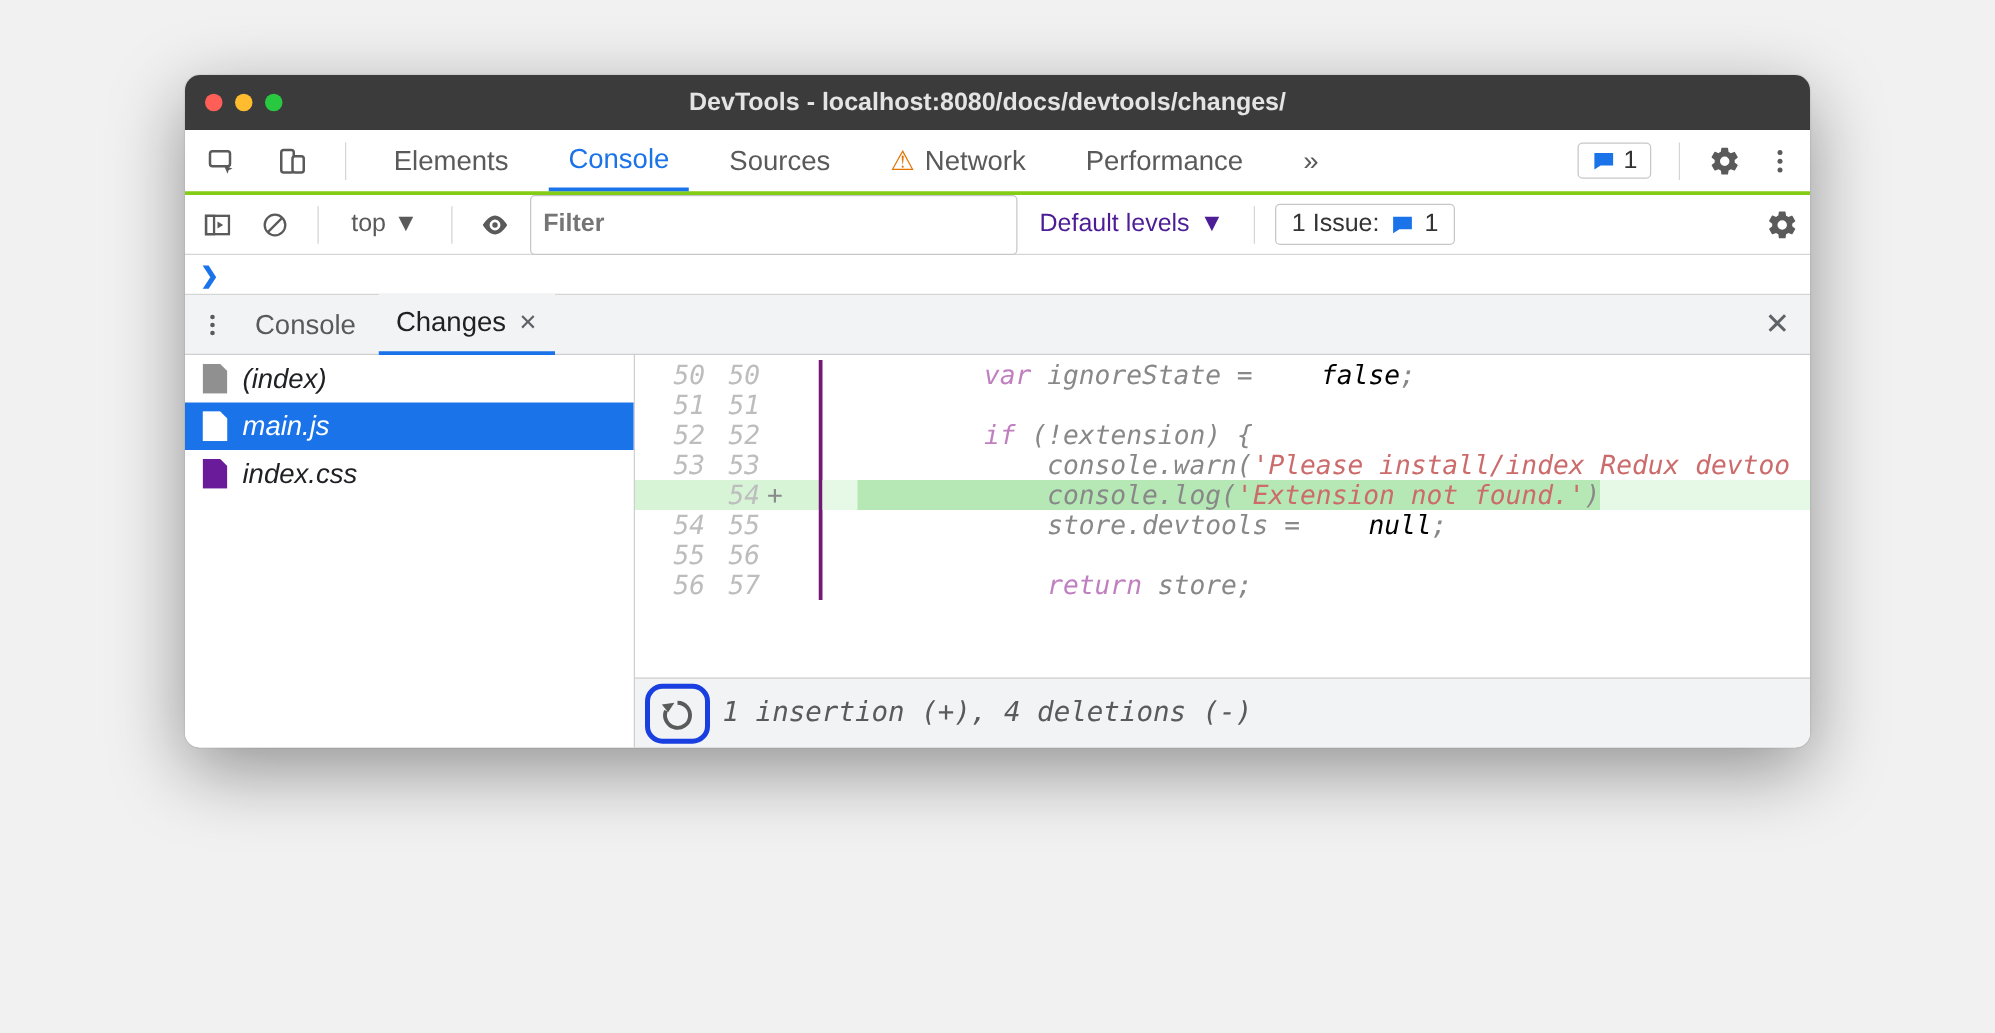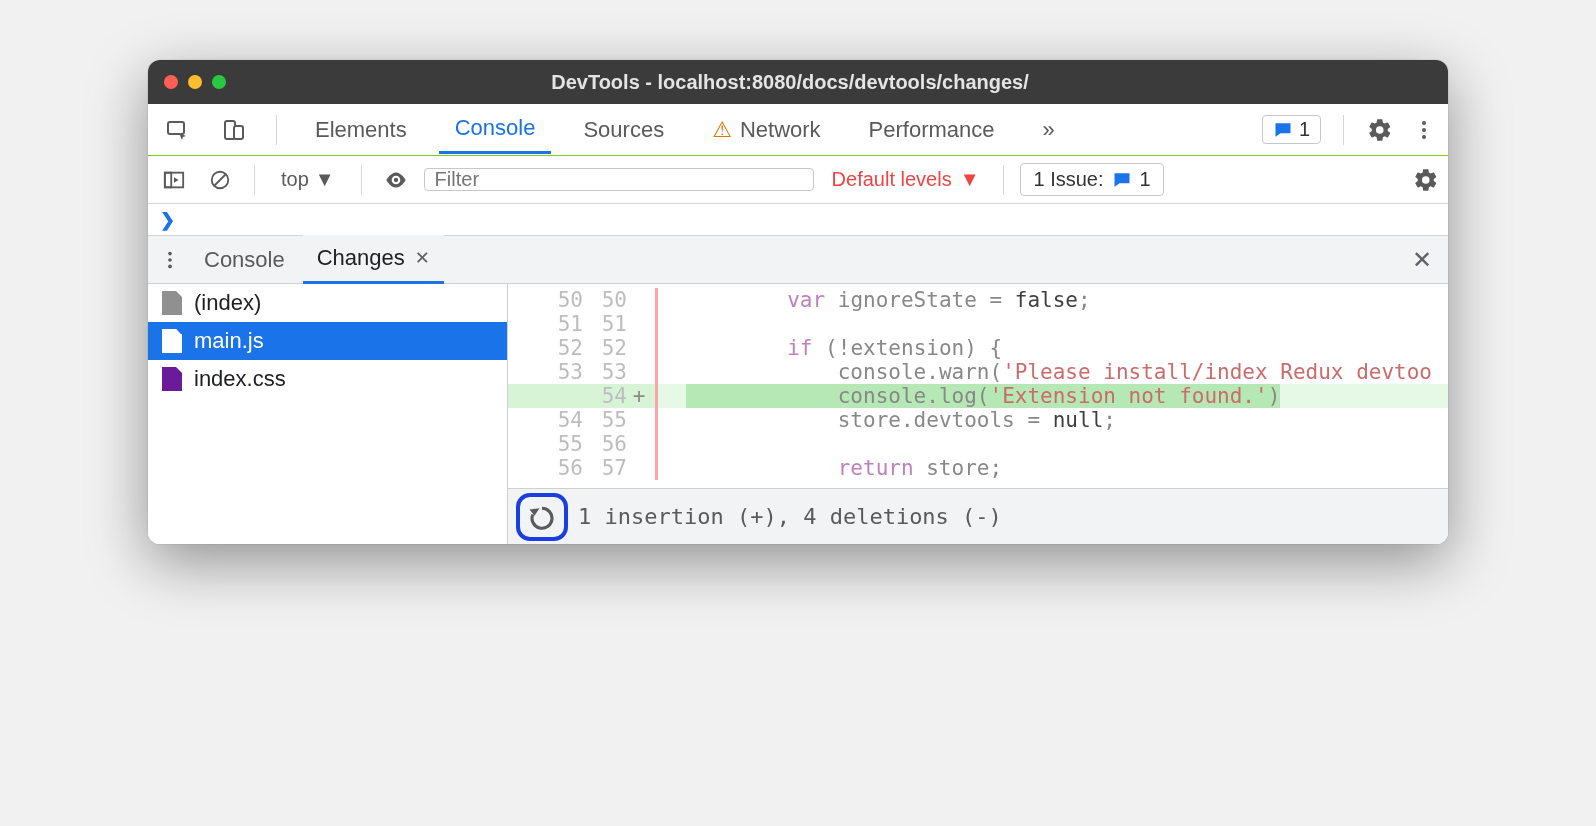--- a/index.html
+++ b/index.html
@@ -27,75 +27,75 @@
   .traffic span { width: 14px; height: 14px; border-radius: 50%; display: block; }
   .tred { background:#ff5f57; } .tyel { background:#febc2e; } .tgrn { background:#28c840; }
   .title-text {
     position: absolute; left: 0; right: 16px; text-align: center;
     color: #e4e4e4; font-size: 20px; font-weight: 600;
     pointer-events: none;
   }
 
   
   .main-tabs {
-    display: flex; align-items: center; height: 52px; border-bottom: 1px solid #84cc16;
+    display: flex; align-items: center; height: 52px; border-bottom: 3px solid #84cc16;
     padding: 0 10px; gap: 16px; color: #5a5a5a; font-size: 22px;
   }
   .iconbtn { width: 40px; height: 36px; display:flex; align-items:center; justify-content:center; border-radius:4px;}
   .vsep { width:1px; height: 30px; background:#d5d5d5; margin:0 6px;}
   .tab { padding: 10px 16px; cursor:pointer; }
   .tab.active { color:#1a73e8; border-bottom: 3px solid #1a73e8; }
   .spacer { flex:1; }
   .badge-blue { display:flex; align-items:center; gap:6px; border:1px solid #c7c7c7; border-radius:4px; padding:2px 10px; font-size:20px; color:#333;}
   .badge-blue svg { display:block;}
   .gear, .kebab { width:28px; height:28px; display:flex; align-items:center; justify-content:center; color:#5a5a5a;}
 
   
   .console-toolbar {
     display:flex; align-items:center; height:48px; gap:10px; padding:0 8px;
     border-bottom:1px solid #d5d5d5;
   }
   .console-toolbar .iconbtn{width:36px;}
   .ctx { display:flex; align-items:center; gap:6px; padding:4px 10px; border-radius:4px; color:#5a5a5a; font-size:20px;}
-  .filter-input { flex:0 0 390px; height:23px; border:1px solid #c7c7c7; border-radius:4px; padding:0 10px; font-size:20px; color:#888;}
-  .levels { display:flex; align-items:center; gap:8px; font-size:20px; color:#ef4444; padding:0 8px;}
+  .filter-input { flex:0 0 390px; height:48px; border:1px solid #c7c7c7; border-radius:4px; padding:0 10px; font-size:20px; color:#888;font-weight:bold;}
+  .levels { display:flex; align-items:center; gap:8px; font-size:20px; color:#4c1d95; padding:0 8px;}
   .issue-box { border:1px solid #c7c7c7; border-radius:4px; padding:4px 12px; display:flex; align-items:center; gap:8px; font-size:20px; color:#333;}
 
   .prompt-row { height:32px; padding:0 12px; display:flex; align-items:center; color:#1a73e8; font-size:18px; font-weight:600; border-bottom:1px solid #d5d5d5;}
 
   
   .drawer-tabs {
     display:flex; align-items:center; height:48px; padding:0 6px; gap:4px;
     background:#f1f3f4; border-bottom:1px solid #cfcfcf; color:#5a5a5a; font-size:22px;
   }
   .dtab { padding:10px 14px; display:flex; align-items:center; gap:10px; cursor:pointer;}
   .dtab.active { color:#202124; border-bottom:3px solid #1a73e8; background:#f1f3f4;}
   .dclose { font-size:18px; color:#5f6368; }
 
   
-  .workspace { display:flex; height:260px; background:#fff;}
+  .workspace { display:flex; height:314px; background:#fff;font-style:italic;}
   .sidebar { width:360px; border-right:1px solid #cfcfcf; background:#fff; overflow:hidden;}
   .file-row { display:flex; align-items:center; gap:12px; padding:6px 14px; font-size:22px; color:#202124; cursor:pointer;}
   .file-row.selected { background:#1a73e8; color:#fff;}
   .file-icon { width:20px; height:24px; }
   .icon-generic { background:#909090; clip-path: polygon(0 0, 70% 0, 100% 25%, 100% 100%, 0 100%);}
   .icon-js { background:#fff; border:1px solid #999; clip-path: polygon(0 0, 70% 0, 100% 25%, 100% 100%, 0 100%);}
   .file-row.selected .icon-js { border-color:#fff;}
   .icon-css { background:#6a1b9a; clip-path: polygon(0 0, 70% 0, 100% 25%, 100% 100%, 0 100%);}
 
   .diff-view { flex:1; display:flex; flex-direction:column; overflow:hidden; font-family: Menlo, Consolas, monospace; font-size:21px;}
   .diff-scroll { flex:1; overflow:hidden; padding-top:4px;}
   .diff-line { display:flex; white-space:pre;}
-  .gutter { width:150px; text-align:right; color:#bdbdbd; padding-right:4px; border-right:3px solid #fca5a5;}
+  .gutter { width:150px; text-align:right; color:#bdbdbd; padding-right:23px; border-right:3px solid #701a75;}
   .gutter .ln { display:inline-block; width:44px; text-align:right;}
   .gutter .marker { display:inline-block; width:24px; text-align:center; color:#8a8a8a;}
   .gut-add { background:#d7f4d7;}
   .code { flex:1; padding-left:28px; color:#888;}
   .tok-kw { color:#c080c0;}
-  .tok-bool { color:#404040;}
+  .tok-bool { color:#000000;margin-left:42px;}
   .tok-str { color:#cc6b6b;}
   .tok-punc { color:#888;}
   .line-add .code { background:#e6f8e6;}
   .line-add .code .hl { background:#b6e8b6;}
   .line-add .gutter { }
 
   .status-bar {
     display:flex; align-items:center; height:56px; padding:0 8px; gap:10px;
     border-top:1px solid #cfcfcf; background:#f1f3f4; font-size:22px; color:#5a5a5a;
   }

